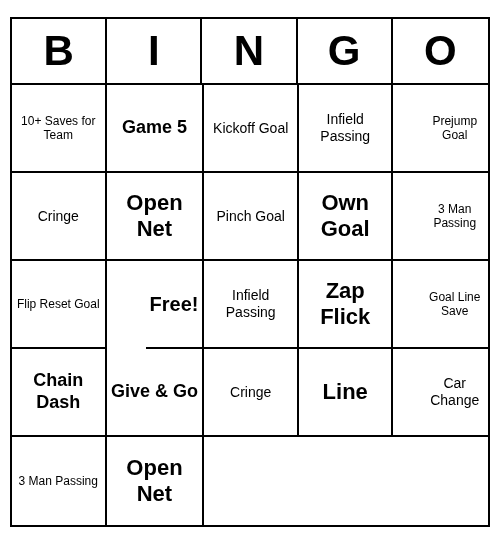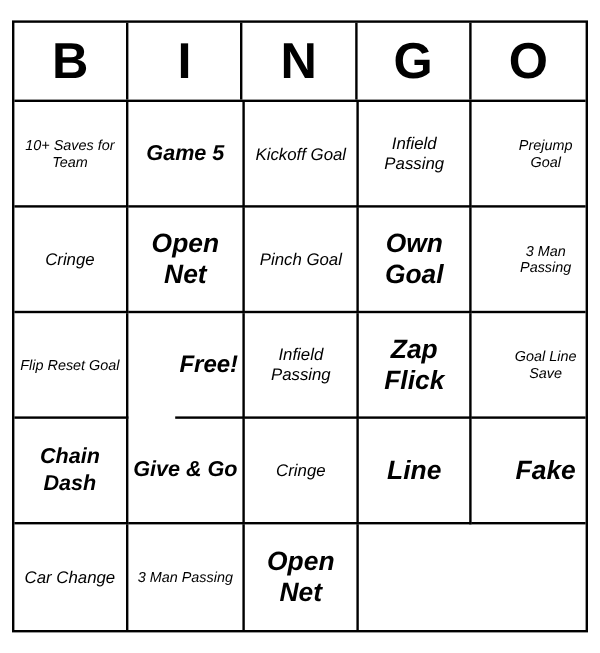--- a/index.html
+++ b/index.html
@@ -30,21 +30,20 @@
       padding: 8px 0;
       border-right: 2px solid #000;
     }
     .bingo-header-cell:last-child {
       border-right: none;
     }
     .bingo-grid {
       display: grid;
       grid-template-columns: repeat(5, 1fr);
       grid-template-rows: repeat(5, 1fr);
-      font-style: italic;
     }
     .bingo-cell {
       border-right: 2px solid #000;
       border-bottom: 2px solid #000;
       display: flex;
       justify-content: center;
       align-items: center;
       text-align: center;
       padding: 6px 4px;
       min-height: 88px;
@@ -99,18 +98,17 @@
       <div class="bingo-cell small-text">3 Man Passing</div>
       <div class="bingo-cell small-text">Flip Reset Goal</div>
       <div class="bingo-cell free">Free!</div>
       <div class="bingo-cell">Infield Passing</div>
       <div class="bingo-cell large-text">Zap Flick</div>
       <div class="bingo-cell small-text">Goal Line Save</div>
       <div class="bingo-cell medium-text">Chain Dash</div>
       <div class="bingo-cell medium-text">Give &amp; Go</div>
       <div class="bingo-cell">Cringe</div>
       <div class="bingo-cell large-text">Line</div>
-      <div class="bingo-cell large-text">Fake</div>
       <div class="bingo-cell">Car Change</div>
       <div class="bingo-cell small-text">3 Man Passing</div>
       <div class="bingo-cell large-text">Open Net</div>
     </div>
 </div>
 
 </body></html>

